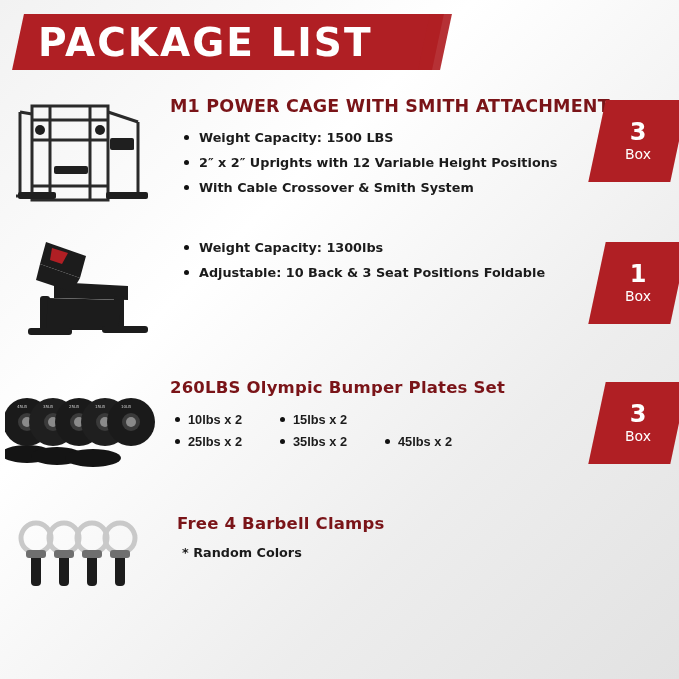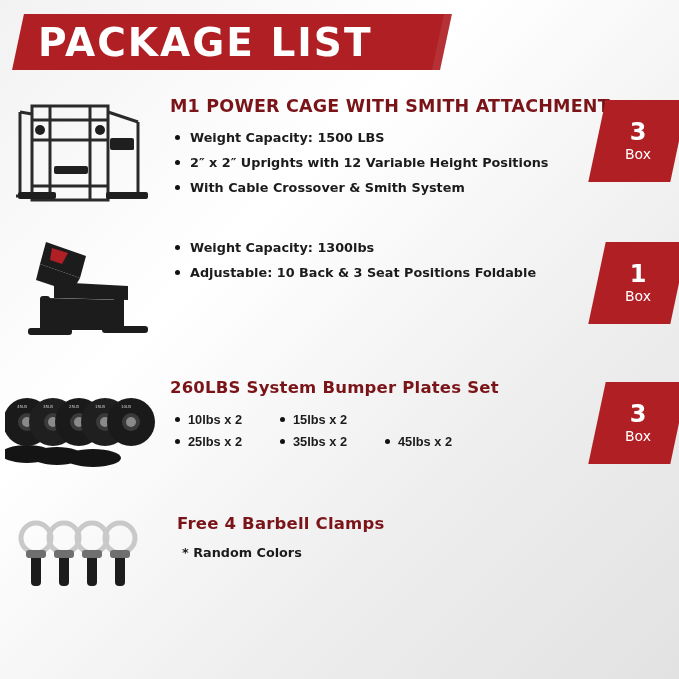--- a/index.html
+++ b/index.html
@@ -97,20 +97,21 @@
   }
   ul.specs li {
     position: relative;
     font-size: 12.8px;
     color: #1b1b1b;
     font-family: "DejaVu Sans", sans-serif;
     font-weight: bold;
     line-height: 20px;
     margin-bottom: 5px;
     padding-left: 2px;
+    margin-left: 9px;
   }
   ul.specs li::before {
     content: "";
     position: absolute;
     left: -13px;
     top: 7px;
     width: 5px;
     height: 5px;
     background: #111;
     border-radius: 50%;
@@ -301,21 +302,21 @@
             <text x="12" y="34">45LB</text>
             <text x="38" y="34">35LB</text>
             <text x="64" y="34">25LB</text>
             <text x="90" y="34">15LB</text>
             <text x="116" y="34">10LB</text>
           </g>
         </g>
       </svg>
     </div>
     <div class="row-body">
-      <h2 class="row-title small">260LBS System Bumper Plates Set</h2>
+      <h2 class="row-title small">260LBS Olympic Bumper Plates Set</h2>
       <div class="plate-grid">
         <div class="cell">10lbs x 2</div>
         <div class="cell">15lbs x 2</div>
         <div class="cell empty"></div>
         <div class="cell">25lbs x 2</div>
         <div class="cell">35lbs x 2</div>
         <div class="cell">45lbs x 2</div>
       </div>
     </div>
     <div class="qty">

